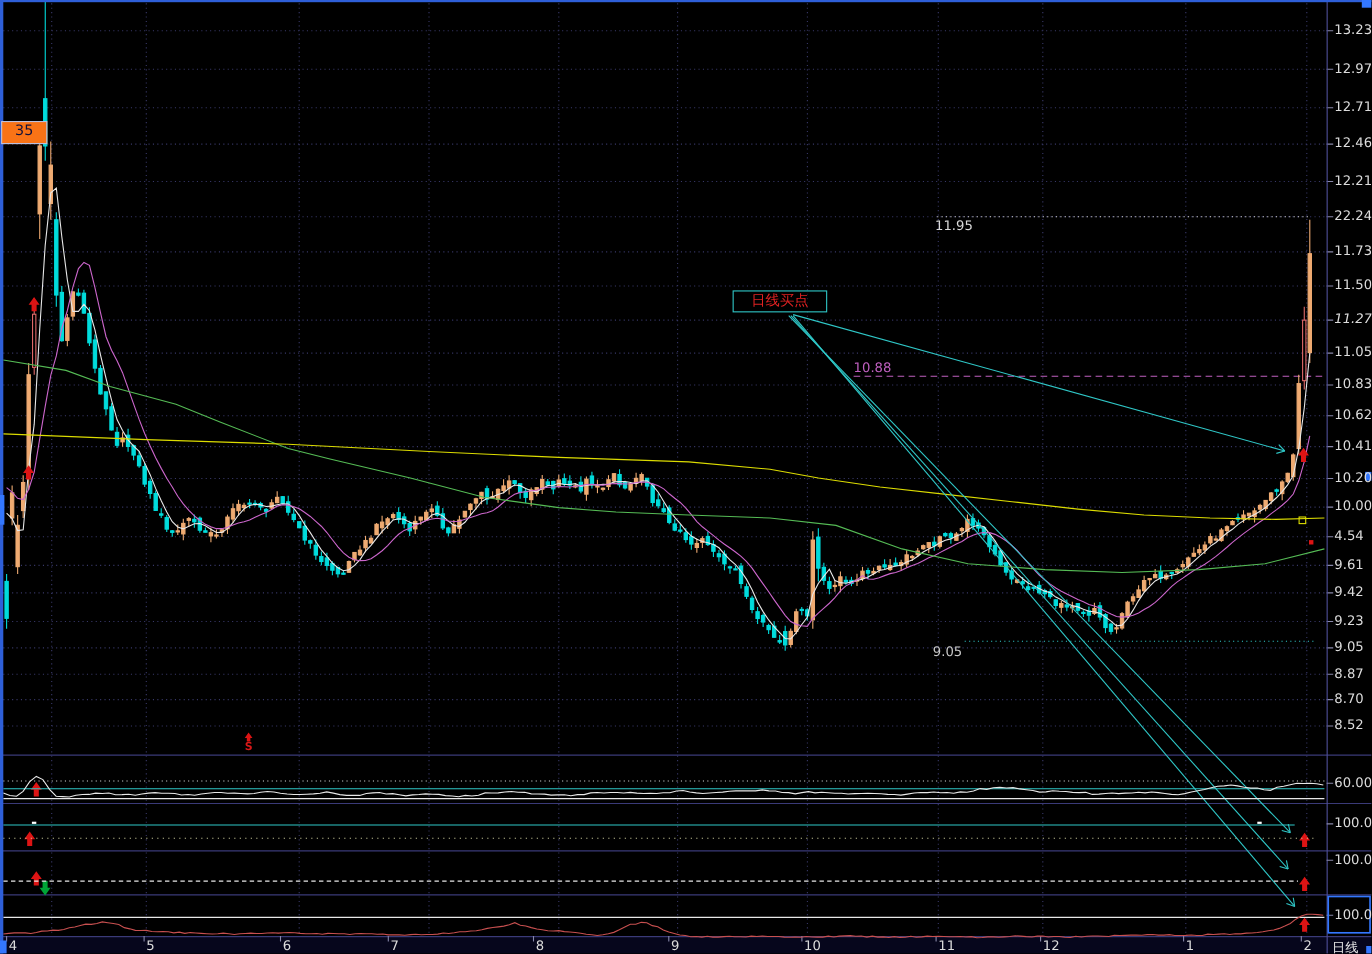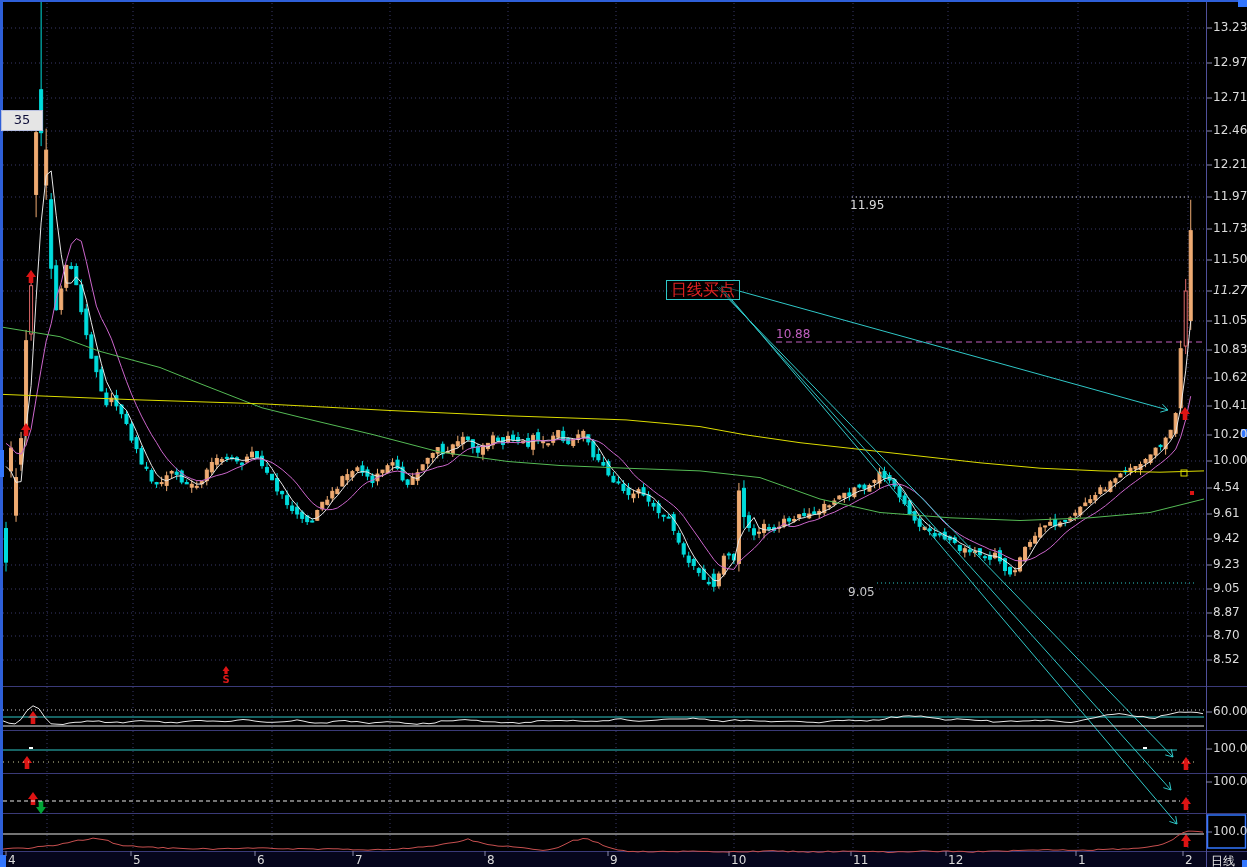--- a/index.html
+++ b/index.html
@@ -2,24 +2,24 @@
 <html><head>
 <meta charset="utf-8">
 <style>
   html,body{margin:0;padding:0;background:#000;}
   .app{position:relative;width:1247px;height:867px;background:#000;overflow:hidden;
        font-family:"DejaVu Sans","Liberation Sans",sans-serif;}
   svg{position:absolute;left:0;top:0;}
   .ovl{position:absolute;white-space:nowrap;}
   .yl{position:absolute;left:1213px;font-size:12px;color:#DCDCDC;white-space:nowrap;}
   .ml{position:absolute;top:853px;font-size:12px;color:#DCDCDC;white-space:nowrap;}
-  .flag35{left:1px;top:110px;width:40px;height:19px;background:#e5e5e5;color:#10103A;
+  .flag35{left:1px;top:110px;width:40px;height:19px;background:#f97316;color:#10103A;
           border:1px solid #B8C0E0;text-align:center;line-height:18px;font-size:13px;}
-  .buybox{left:666px;top:280px;border:1px solid #2FC7C7;color:#E02222;font-size:16px;
-          line-height:16px;padding:1px 4px;background:rgba(0,0,0,.55);}
+  .buybox{left:666px;top:264px;border:1px solid #2FC7C7;color:#E02222;font-size:13px;
+          line-height:16px;padding:1px 16px;background:rgba(0,0,0,.55);}
   .lbl1195{left:850px;top:198px;font-size:12px;color:#DADADA;}
   .lbl1088{left:776px;top:327px;font-size:12px;color:#C060C0;}
   .lbl905{left:848px;top:585px;font-size:12px;color:#C8C8C8;}
   .sigS{left:220px;top:674px;width:12px;text-align:center;color:#D81818;
         font-size:10px;font-weight:bold;line-height:12px;}
   .period{left:1211px;top:853px;font-size:12px;color:#E8E8E8;}
 </style>
 </head>
 <body>
 
@@ -656,21 +656,21 @@
   <div class="ovl lbl905">9.05</div>
   <div class="ovl sigS">S</div>
   <div class="ovl period">日线</div>
 
   <div id="ylabels">
       <span class="yl" style="top: 20px;">13.23</span>
       <span class="yl" style="top: 55px;">12.97</span>
       <span class="yl" style="top: 90px;">12.71</span>
       <span class="yl" style="top: 123px;">12.46</span>
       <span class="yl" style="top: 157px;">12.21</span>
-      <span class="yl" style="top: 189px;">11.97</span>
+      <span class="yl" style="top: 189px;">22.24</span>
       <span class="yl" style="top: 221px;">11.73</span>
       <span class="yl" style="top: 252px;">11.50</span>
       <span class="yl" style="top: 283px; font-style: italic;">11.27</span>
       <span class="yl" style="top: 313px;">11.05</span>
       <span class="yl" style="top: 342px;">10.83</span>
       <span class="yl" style="top: 370px;">10.62</span>
       <span class="yl" style="top: 398px;">10.41</span>
       <span class="yl" style="top: 427px;">10.20</span>
       <span class="yl" style="top: 453px;">10.00</span>
       <span class="yl" style="top: 480px;">4.54</span>

